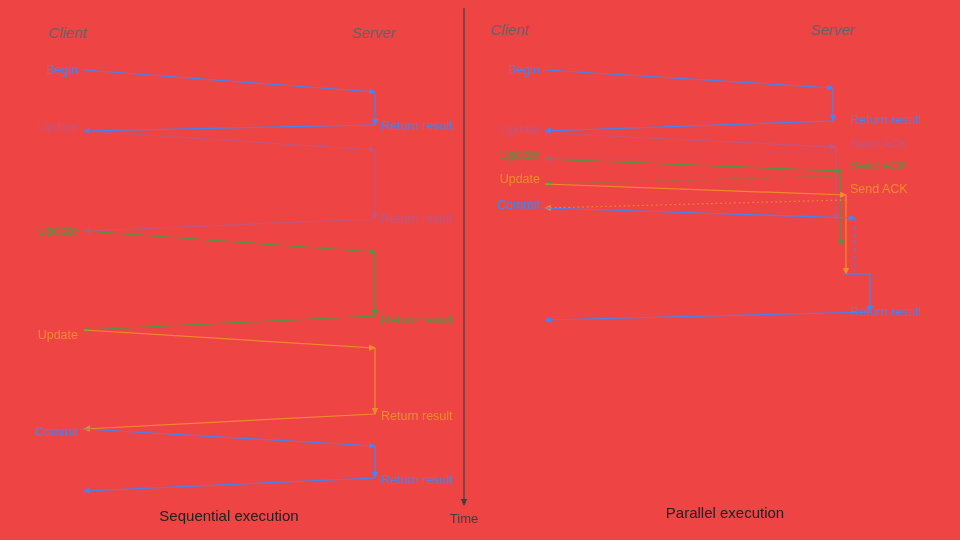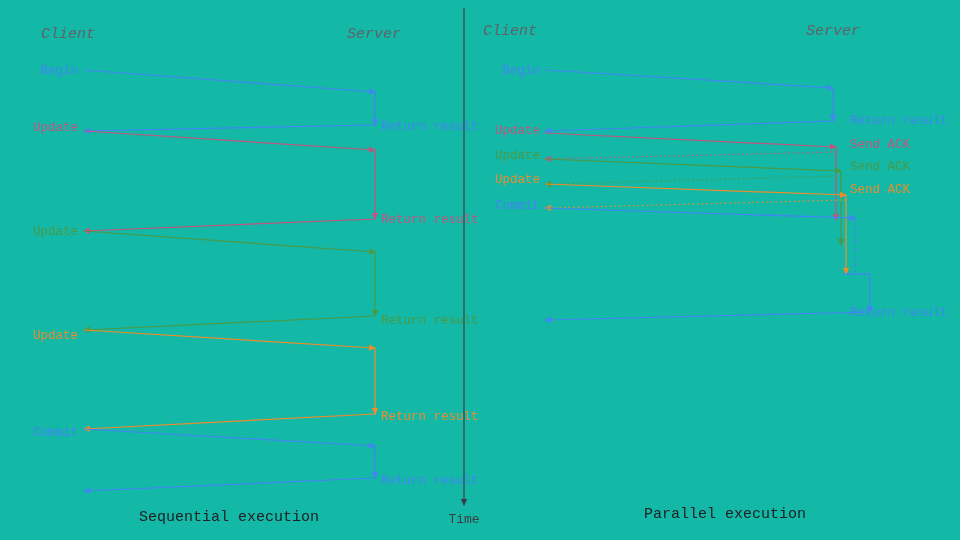--- a/index.html
+++ b/index.html
@@ -1,18 +1,18 @@
 <!DOCTYPE html>
 <html><head>
 <meta charset="utf-8">
 <style>
   html,body{margin:0;padding:0;background:#ffffff;}
   body{width:960px;height:540px;overflow:hidden;
        font-family:"Liberation Sans","DejaVu Sans",sans-serif;}
-  #stage{position:relative;width:960px;height:540px;background:#14b8a6;font-family:Liberation Mono, monospace;}
+  #stage{position:relative;width:960px;height:540px;background:#ef4444;}
   svg#diagram{position:absolute;left:0;top:0;width:960px;height:540px;display:block;}
   .lane-header{font-style:italic;font-size:15px;fill:#5f6368;}
   .panel-caption{font-size:15px;fill:#202124;}
   .msg-label{font-size:12.5px;}
   .time-label{font-size:13px;fill:#3c4043;}
   .axis-line{stroke:#3c4043;stroke-width:1.2;fill:none;}
 </style>
 </head>
 <body>
 

